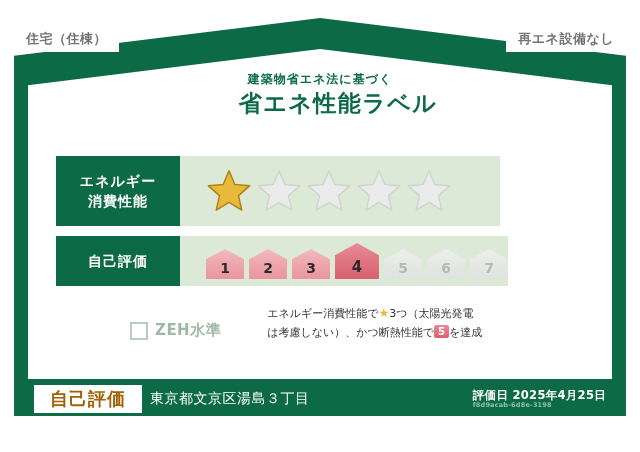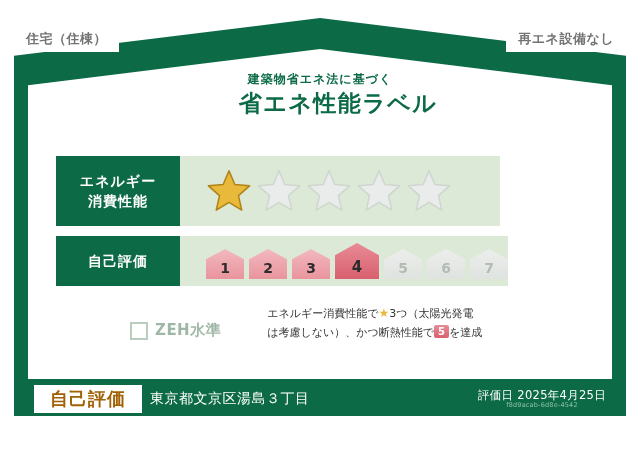--- a/index.html
+++ b/index.html
@@ -226,21 +226,21 @@
     letter-spacing: 1px;
     padding: 2px 16px;
     line-height: 1.3;
     margin-right: 8px;
   }
   .address {
     color: #ffffff;
     font-size: 14px;
     letter-spacing: 0.5px;
   }
-  .footer-right { text-align: center; }
+  .footer-right { text-align: left; font-weight: bold; }
   .eval-date {
     color: #ffffff;
     font-size: 11.5px;
     letter-spacing: 0.3px;
     line-height: 1.25;
   }
   .eval-id {
     color: #8fc0a8;
     font-size: 6.5px;
     letter-spacing: 0.2px;
@@ -322,17 +322,17 @@
     </div>
   </div>
 
   <div class="footer">
     <div class="footer-left">
       <span class="self-eval">自己評価</span>
       <span class="address">東京都文京区湯島３丁目</span>
     </div>
     <div class="footer-right">
       <div class="eval-date">評価日 2025年4月25日</div>
-      <div class="eval-id">f8d9acab-6d8e-4542</div>
+      <div class="eval-id">f8d9acab-6d8e-3198</div>
     </div>
   </div>
 
 </div>
 
 </body></html>

